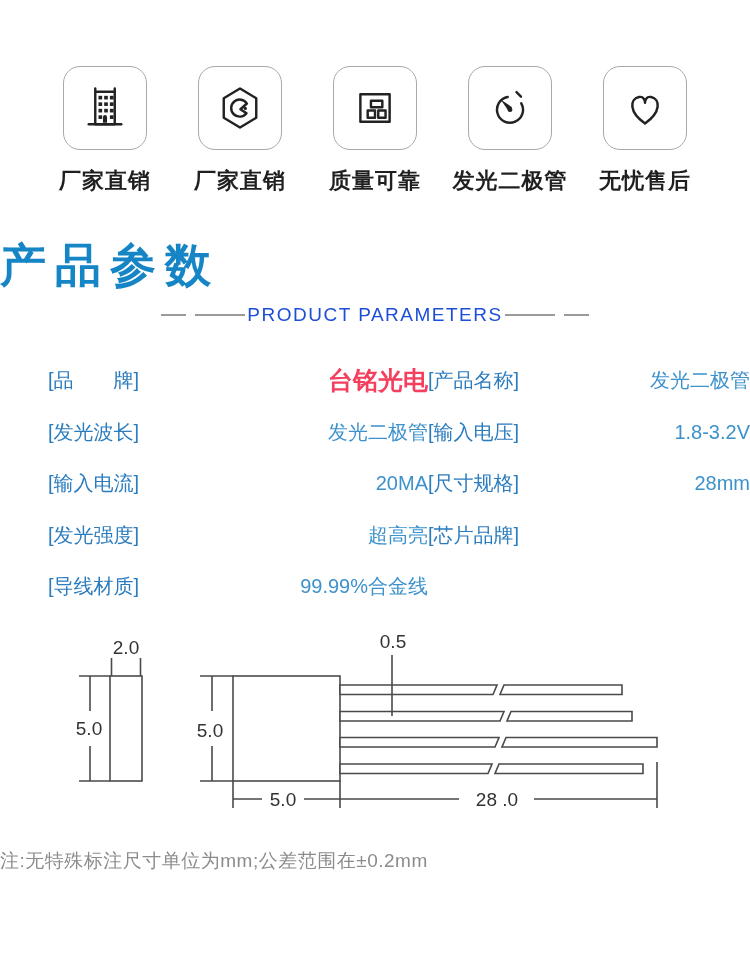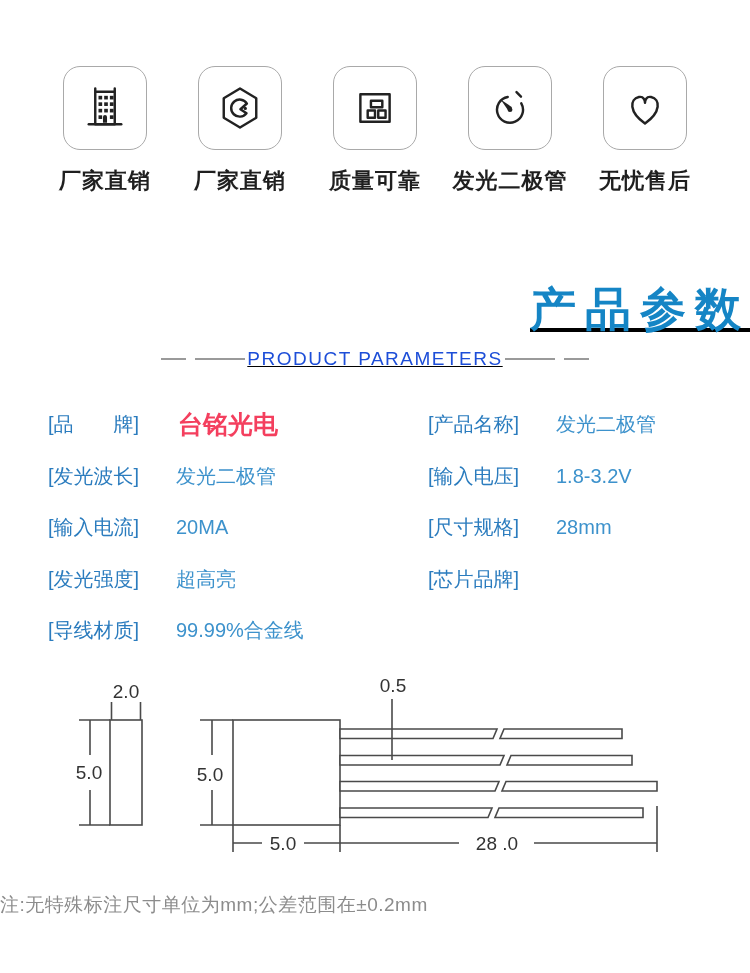--- a/index.html
+++ b/index.html
@@ -23,21 +23,21 @@
     border:1.5px solid #a9a9a9; border-radius:17px;
     display:flex; align-items:center; justify-content:center;
     background:#fff;
   }
   .feature-box svg { width:52px; height:52px; }
   .feature-label {
     margin-top:16px; font-size:22px; color:#1f1f1f;
     white-space:nowrap; letter-spacing:1px;font-weight:bold;
   }
   
-  .title-block { margin-top:88px; text-align:right;text-decoration:underline; }
+  .title-block { margin-top:44px; text-align:left; }
   .main-title {
     font-size:46px; font-weight:700; color:#1585c5;
     letter-spacing:9px; line-height:1.1;
   }
   .subtitle-row {
     margin-top:13px;
     display:flex; align-items:center; justify-content:center;
   }
   .dash { height:2px; background:#9a9a9a; }
   .dash.short { width:25px; }
@@ -45,21 +45,21 @@
   .dash + .dash { margin-left:9px; }
   .subtitle-text {
     font-size:19px; color:#1d4ed8; letter-spacing:1.5px;
     margin:0 2px; white-space:nowrap;
   }
   
   .params { display:flex; margin-top:42px; padding-left:48px; }
   .param-col { display:flex; flex-direction:column; row-gap:25.5px; }
   .param-col.left  { width:380px; }
   .param-col.right { flex:1; }
-  .param-row { display:flex; align-items:center; height:26px; }
+  .param-row { display:flex; align-items:center; height:26px;justify-content:space-between; }
   .param-label {
     width:106px; font-size:20px; color:#2b7cbe; white-space:nowrap;
   }
   .param-value {
     margin-left:22px; font-size:20px; color:#3d92cc; white-space:nowrap;
   }
   .param-value.brand {
     color:#f43f5e; font-weight:700; font-size:25px; margin-left:24px;
   }
   

